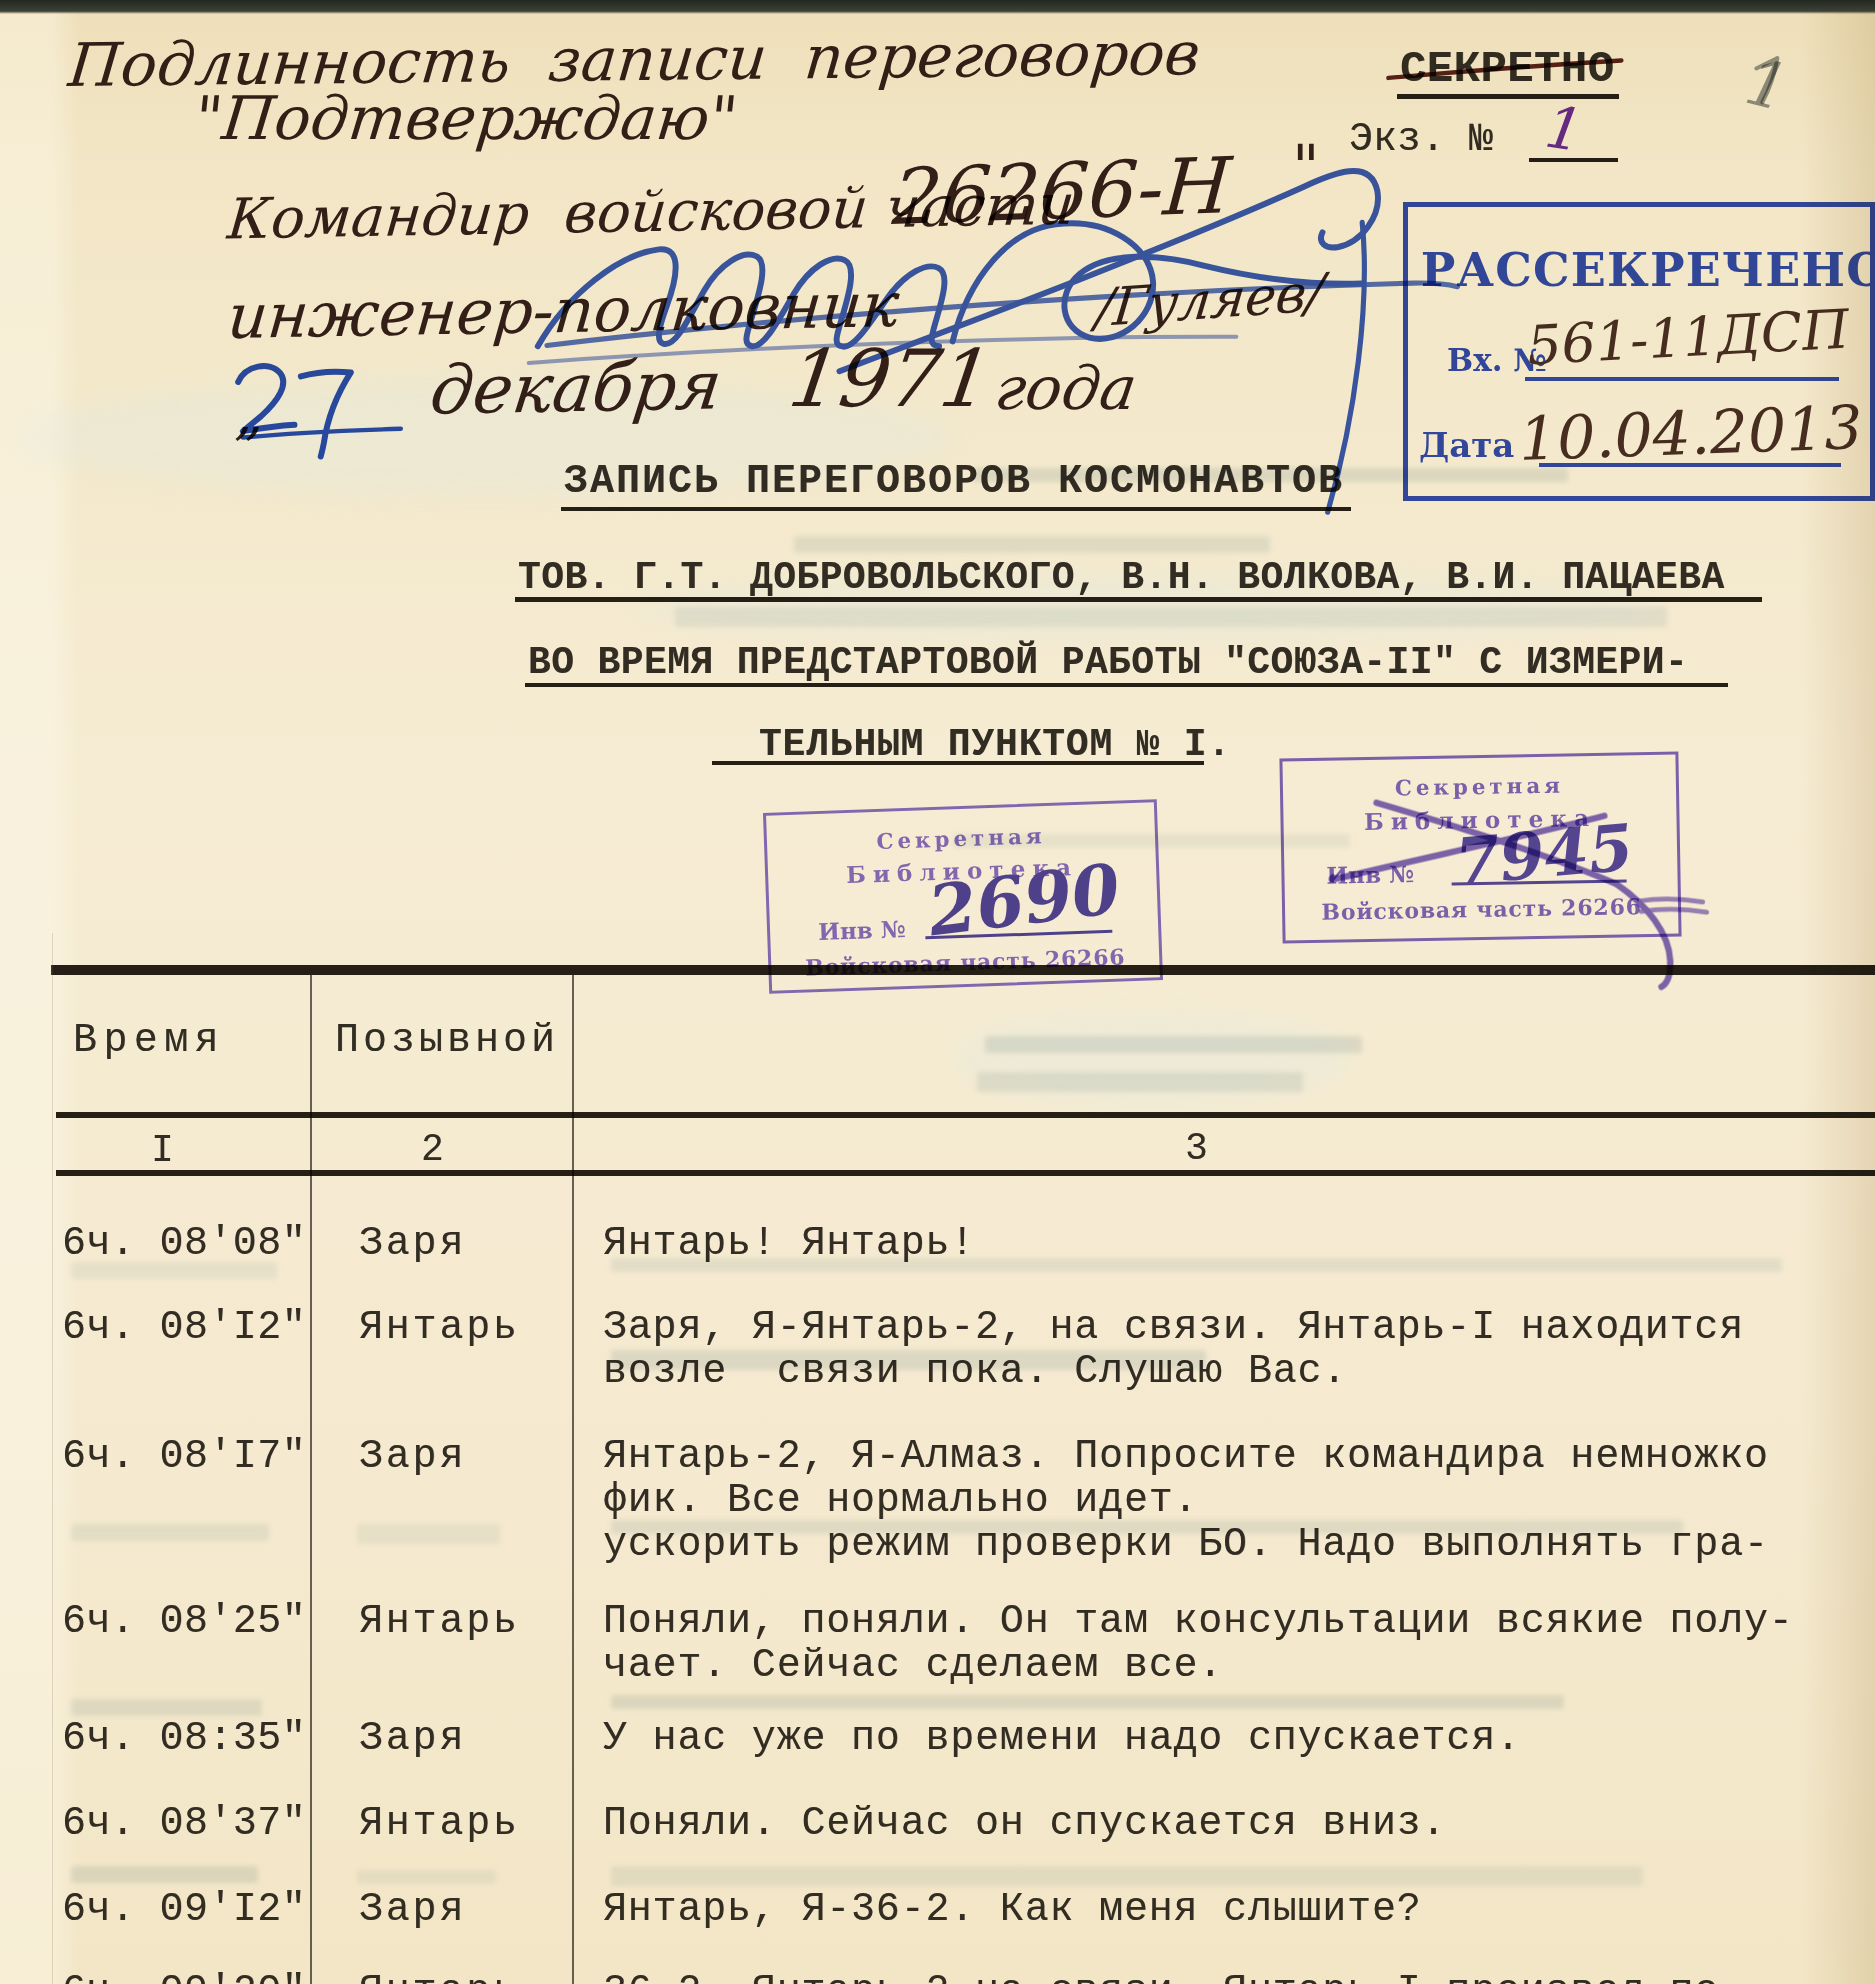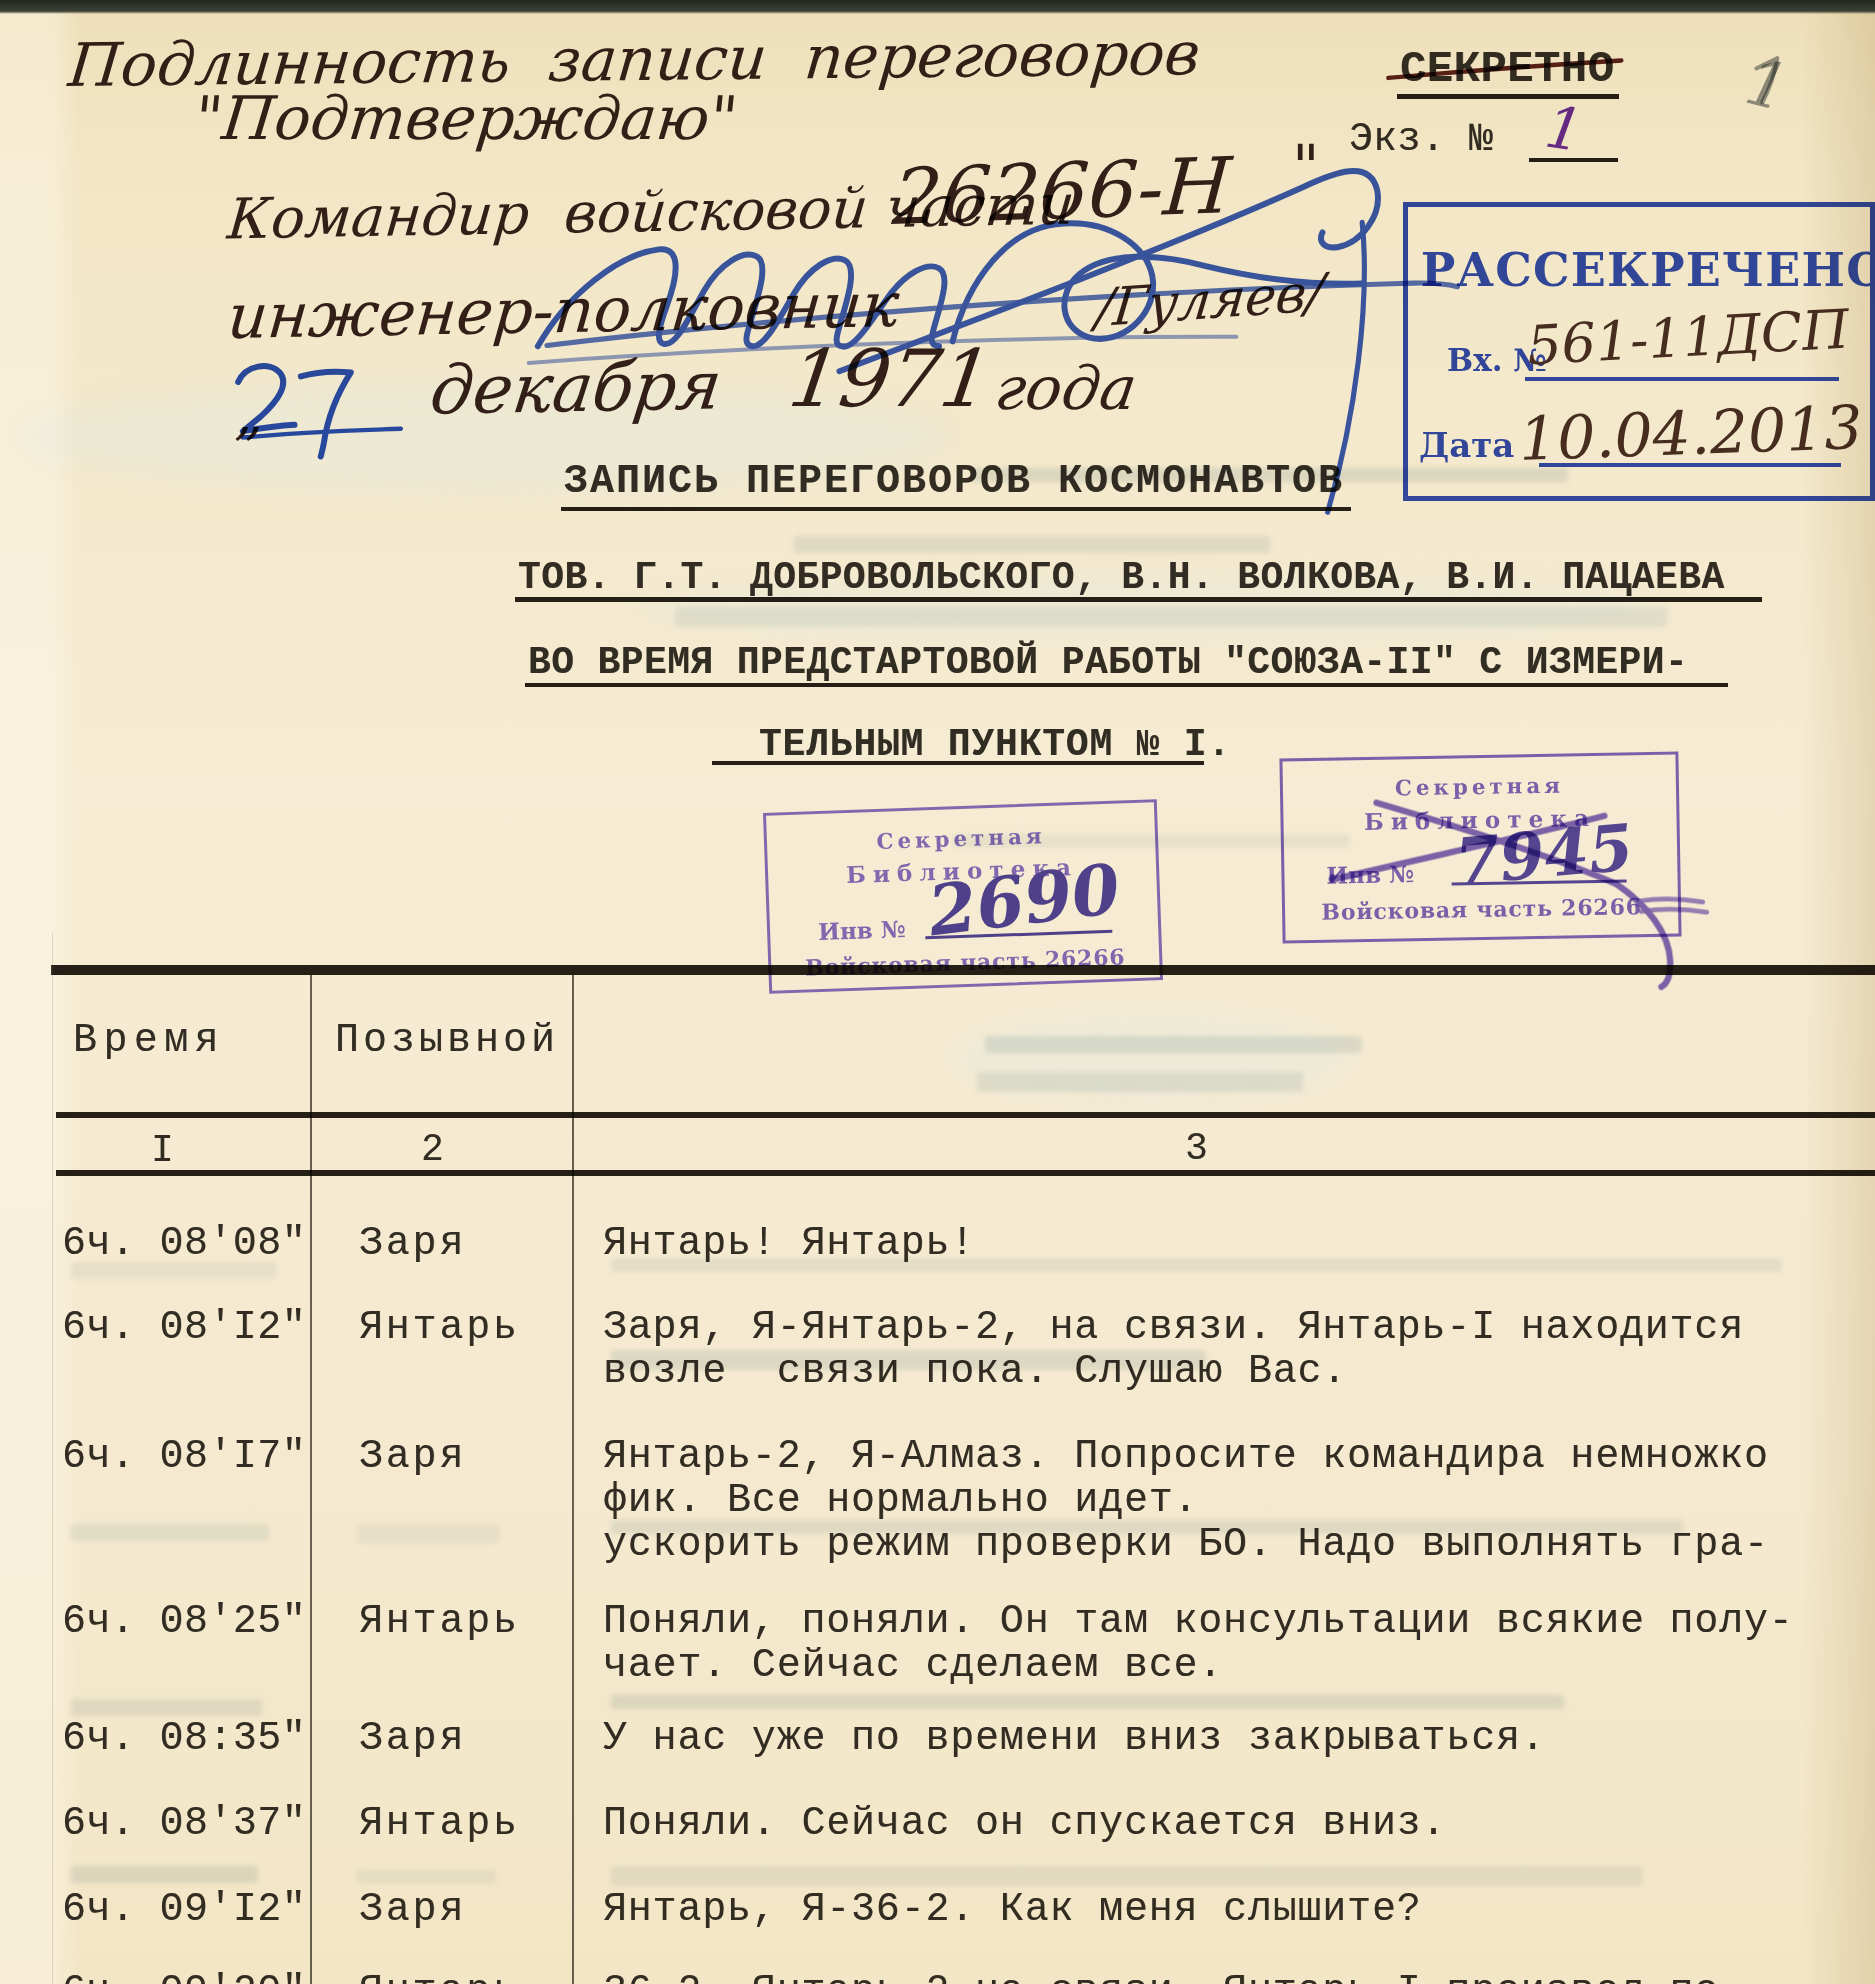--- a/index.html
+++ b/index.html
@@ -153,21 +153,21 @@
         <div class="cell mono ink text-cell" style="top: 1435px;"><div class="ln">Янтарь-2, Я-Алмаз. Попросите командира немножко</div><div class="ln">фик. Все нормально идет.</div><div class="ln">ускорить режим проверки БО. Надо выполнять гра-</div></div>
       </div>
       <div class="trow">
         <div class="cell mono ink time-cell" style="top: 1600px;">6ч. 08'25"</div>
         <div class="cell mono ink call-cell" style="top: 1600px;">Янтарь</div>
         <div class="cell mono ink text-cell" style="top: 1600px;"><div class="ln">Поняли, поняли. Он там консультации всякие полу-</div><div class="ln">чает. Сейчас сделаем все.</div></div>
       </div>
       <div class="trow">
         <div class="cell mono ink time-cell" style="top: 1717px;">6ч. 08:35"</div>
         <div class="cell mono ink call-cell" style="top: 1717px;">Заря</div>
-        <div class="cell mono ink text-cell" style="top: 1717px;"><div class="ln">У нас уже по времени вниз закрываться.</div></div>
+        <div class="cell mono ink text-cell" style="top: 1717px;"><div class="ln">У нас уже по времени надо спускается.</div></div>
       </div>
       <div class="trow">
         <div class="cell mono ink time-cell" style="top: 1802px;">6ч. 08'37"</div>
         <div class="cell mono ink call-cell" style="top: 1802px;">Янтарь</div>
         <div class="cell mono ink text-cell" style="top: 1802px; text-align: right;"><div class="ln">Поняли. Сейчас он спускается вниз.</div></div>
       </div>
       <div class="trow">
         <div class="cell mono ink time-cell" style="top: 1888px;">6ч. 09'I2"</div>
         <div class="cell mono ink call-cell" style="top: 1888px;">Заря</div>
         <div class="cell mono ink text-cell" style="top: 1888px;"><div class="ln">Янтарь, Я-36-2. Как меня слышите?</div></div>

